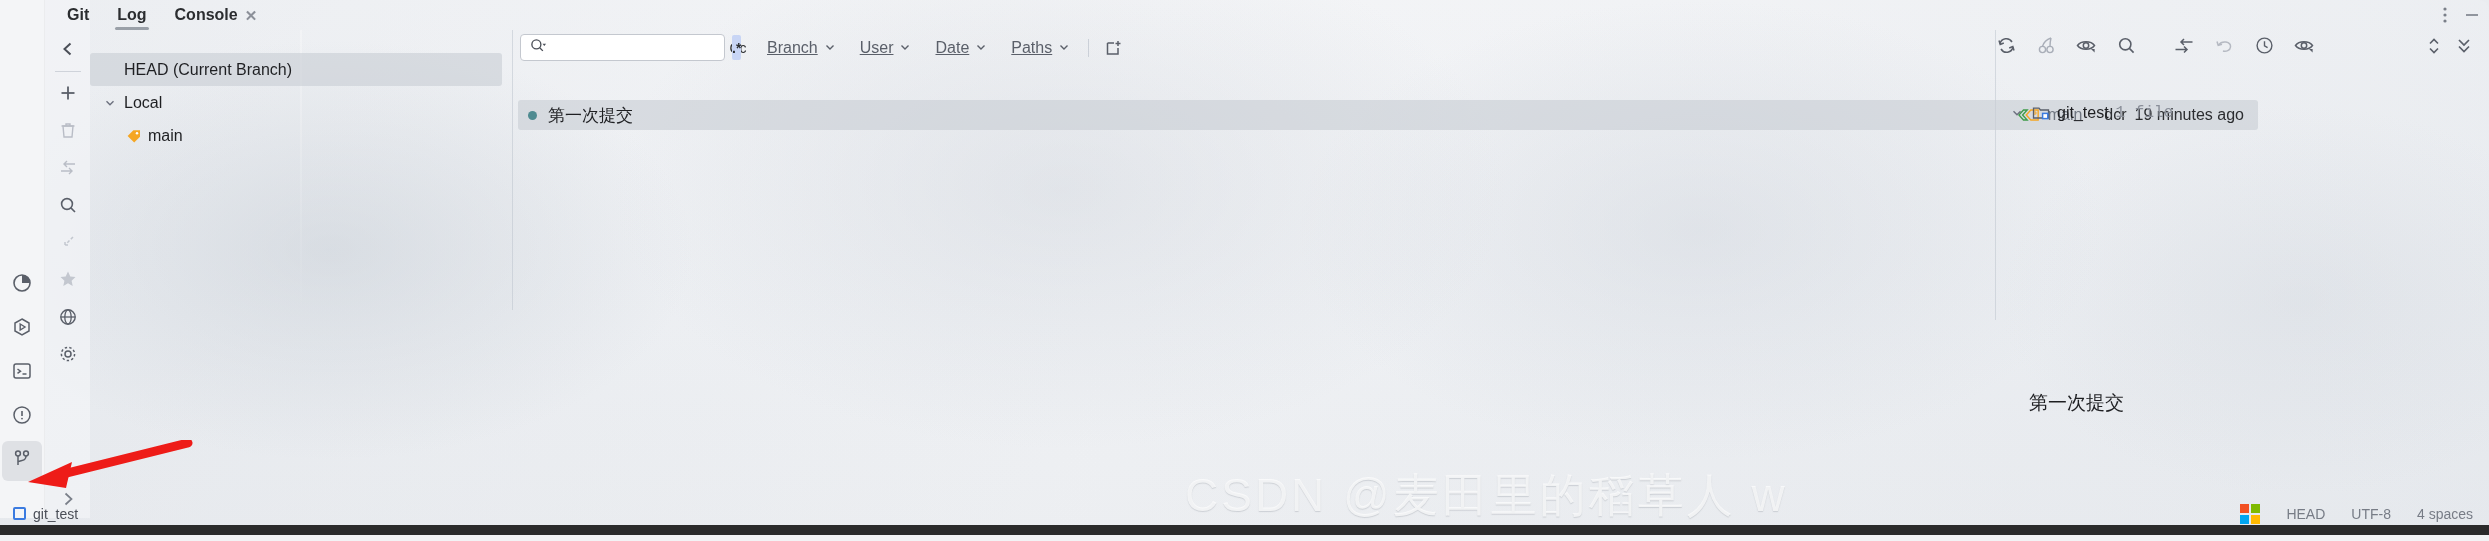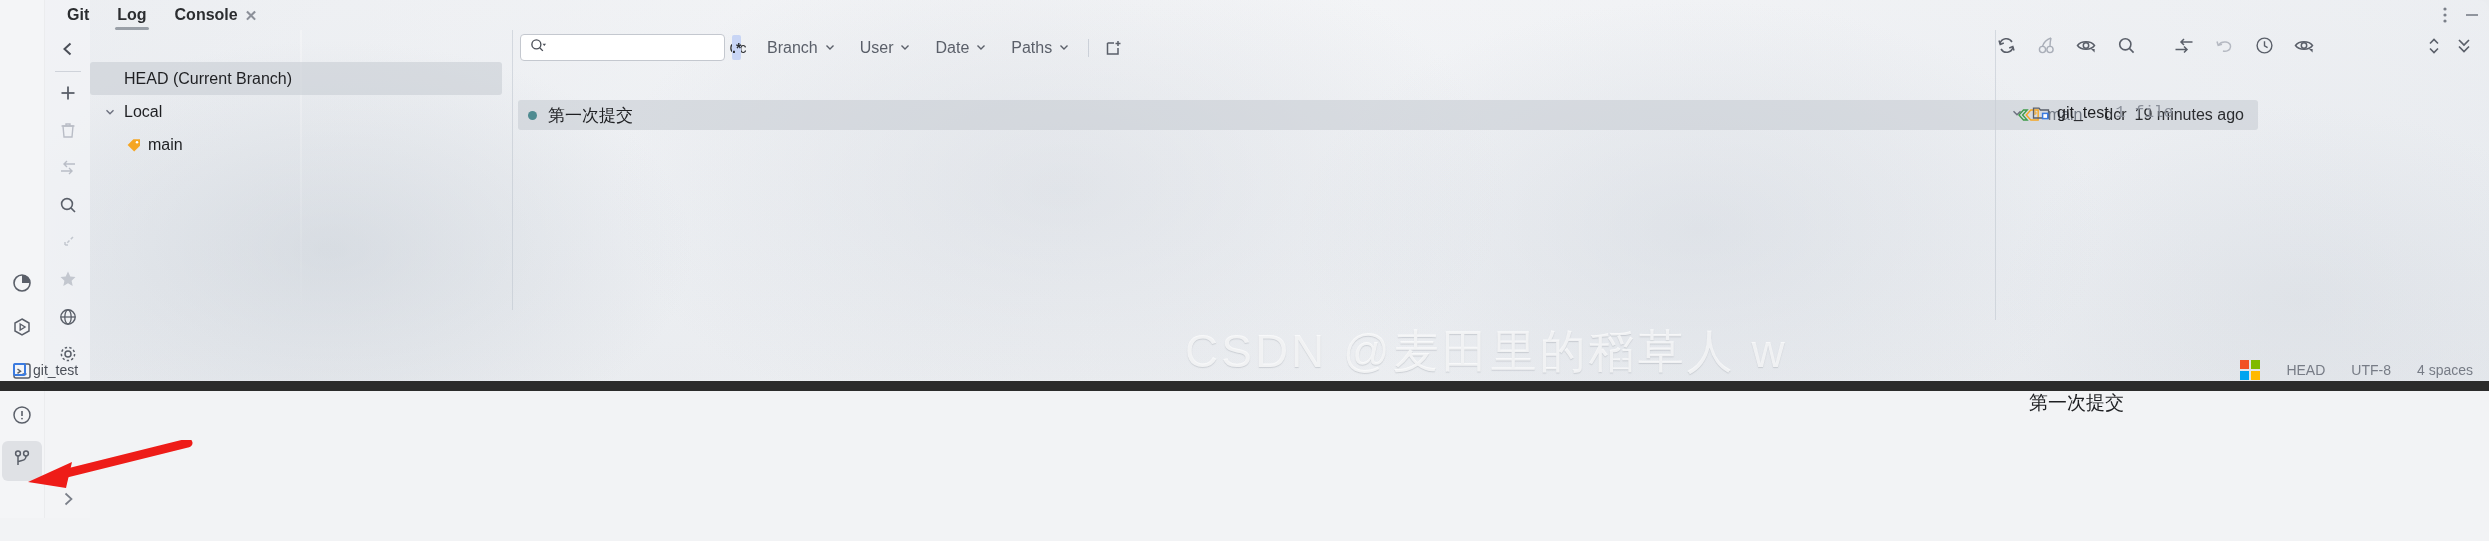--- a/index.html
+++ b/index.html
@@ -4,21 +4,21 @@
 <style>
   * { box-sizing: border-box; margin: 0; padding: 0; }
   html, body {
     width: 2489px; height: 541px;
     font-family: "Liberation Sans", sans-serif;
     background: #f2f3f5;
     overflow: hidden;
   }
   #root {
     position: relative;
-    width: 2489px; height: 391px;
+    width: 2489px; height: 535px;
     background: linear-gradient(180deg,#f4f5f7 0%, #eff1f4 60%, #eceef1 100%);
     border-radius: 10px;
   }
   
   .backdrop {
     position: absolute; inset: 0;
     background:
       radial-gradient(520px 300px at 330px 250px, rgba(188,196,205,.40), rgba(255,255,255,0) 70%),
       radial-gradient(620px 360px at 1060px 190px, rgba(196,202,211,.34), rgba(255,255,255,0) 72%),
       radial-gradient(560px 320px at 1700px 230px, rgba(192,199,209,.30), rgba(255,255,255,0) 72%),
@@ -80,21 +80,21 @@
     height: 3px; border-radius: 2px; background: #9aa0a8;
   }
   .tab .close-x { color: #8c9099; font-size: 15px; line-height: 1; }
   .win-controls {
     position: absolute; right: 8px; top: 0; height: 30px;
     display: flex; align-items: center; gap: 16px; z-index: 8;
   }
   .win-controls .ic { color: #7a7f89; display:flex; align-items:center; }
   
   .branch-panel {
-    position: absolute; left: 90px; top: 30px; width: 420px; bottom: 23px;
+    position: absolute; left: 90px; top: 21px; width: 420px; bottom: 23px;
     z-index: 4;
   }
   .tree-row {
     height: 33px; display: flex; align-items: center; gap: 6px;
     font-size: 16px; color: #1e1f22; padding-left: 12px;
   }
   .tree-row.selected {
     background: rgba(200,205,212,0.60);
     border-radius: 3px; margin-right: 8px;
   }
@@ -122,20 +122,21 @@
     border-radius: 2px;
   }
   .cc-btn {
     width: 26px; height: 25px; display: flex; align-items: center; justify-content: center;
     color: #2b2d30; font-size: 14px; border-radius: 2px;
   }
   .filter-btn {
     display: flex; align-items: center; gap: 6px;
     padding: 0 8px; height: 28px; font-size: 16px; color: #5a5f69;
     margin-left: 8px;
+    text-decoration: underline;
   }
   .sep-v { width: 1px; height: 18px; background: #cbd0d8; margin: 0 10px; }
   .tb-ic { width: 30px; height: 28px; display: flex; align-items: center; justify-content: center; color: #5a5f69; }
   .tb-ic.dim { color: #b5b9c2; }
   
   .commit-row {
     position: absolute; left: 518px; top: 100px; width: 1740px; height: 30px;
     background: rgba(200,205,212,0.60);
     border-radius: 3px;
     display: flex; align-items: center;

